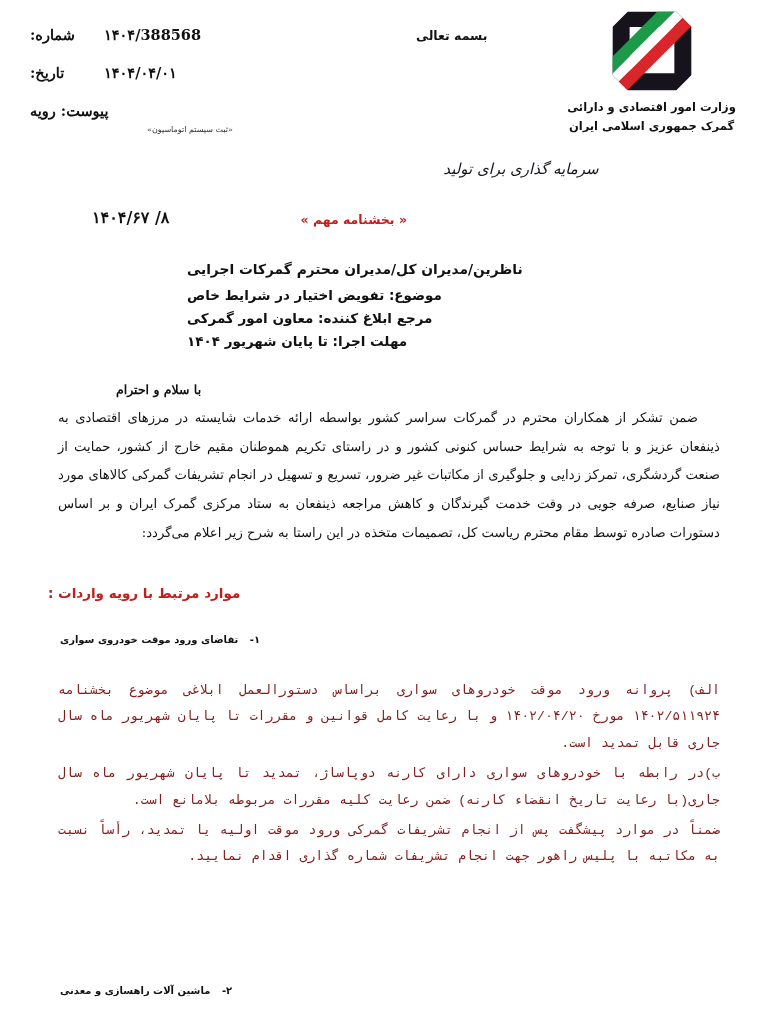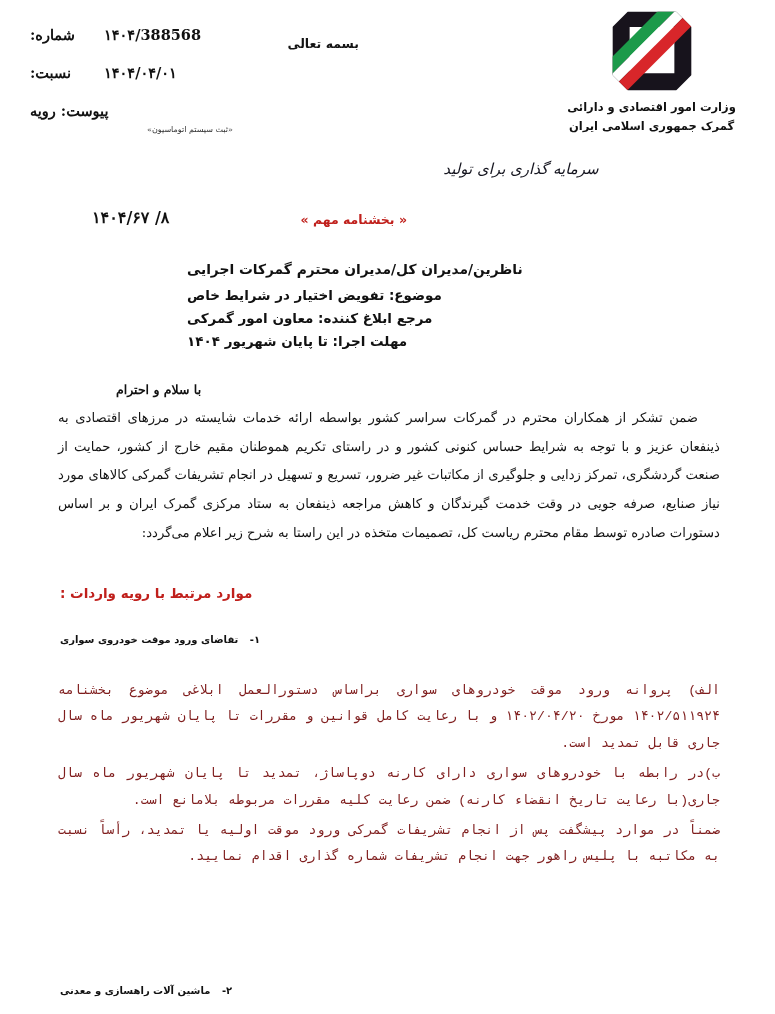--- a/index.html
+++ b/index.html
@@ -47,23 +47,23 @@
     color: #111111;
     letter-spacing: 0;
     white-space: nowrap;
   }
 
   
   .besmeh {
     position: absolute;
     top: 28px;
     left: 0; right: 0;
-    margin: 8px auto;
+    margin: 0 auto;
     width: 200px;
-    text-align: left;
+    text-align: right;
     font-size: 12.5px;
     font-weight: bold;
     color: #141414;
   }
 
   
   .meta {
     position: absolute;
     top: 26px;
     left: 30px;
@@ -184,21 +184,21 @@
     text-justify: inter-word;
     text-indent: 22px;
   }
 
   
   .section-heading {
     position: absolute;
     top: 585px;
     right: 0;
     width: 775px;
-    padding-left: 60px;
+    padding-left: 48px;
     box-sizing: border-box;
     text-align: left;
     font-size: 13.5px;
     font-weight: bold;
     color: #c0201c;
   }
 
   
   .numbered-item {
     position: absolute;
@@ -272,21 +272,21 @@
       <div class="ministry-line">گمرک جمهوری اسلامی ایران</div>
     </div>
 
     <div class="meta">
       <div class="meta-row">
         <span class="m-value">۱۴۰۴/388568</span>
         <span class="m-label">شماره:</span>
       </div>
       <div class="meta-row">
         <span class="m-value">۱۴۰۴/۰۴/۰۱</span>
-        <span class="m-label">نسبت:</span>
+        <span class="m-label">تاریخ:</span>
       </div>
       <div class="meta-row tight">
         <span class="m-label">پیوست: رویه</span>
       </div>
       <div class="meta-note">«ثبت سیستم اتوماسیون»</div>
     </div>
   </div>
 
   <div class="slogan">سرمایه گذاری برای تولید</div>
 

